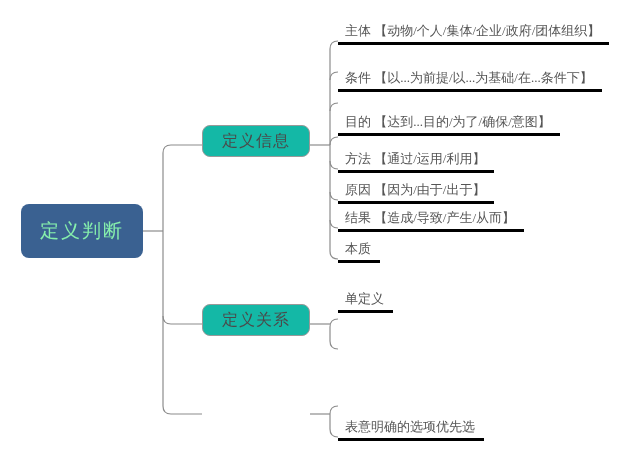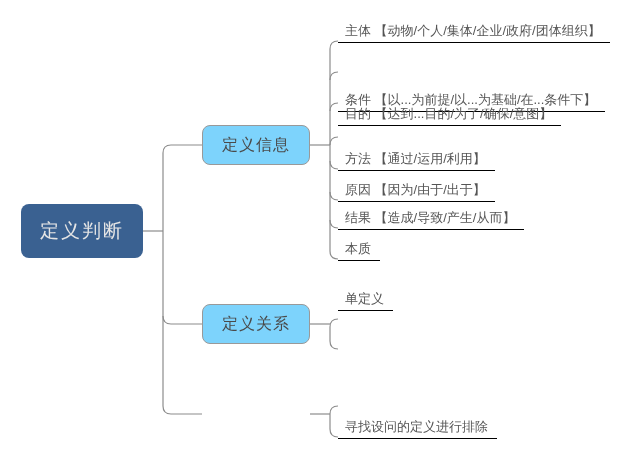--- a/index.html
+++ b/index.html
@@ -8,29 +8,29 @@
     font-family:"Liberation Sans","DejaVu Sans",sans-serif;overflow:hidden;
   }
   .canvas{position:absolute;inset:0;width:641px;height:462px;}
   svg.lines{position:absolute;left:0;top:0;pointer-events:none;}
   .root-node{
     position:absolute;left:21px;top:204px;width:122px;height:54px;
     border-radius:8px;display:flex;align-items:center;justify-content:center;
     font-size:19px;letter-spacing:2px;box-sizing:border-box;
   }
   .branch-node{
-    position:absolute;left:202px;width:108px;height:40px;
+    position:absolute;left:202px;width:108px;height:32px;
     border-radius:8px;display:flex;align-items:center;justify-content:center;
     font-size:16px;letter-spacing:1px;box-sizing:border-box;
-    background:#7dd3fc;border:1px solid #999;color:#4a4a4a;
+    background:#14b8a6;border:1px solid #999;color:#4a4a4a;
   }
   .leaf{
     position:absolute;left:338px;height:20px;line-height:19px;
     font-size:13px;color:#555;white-space:nowrap;
-    padding:0 9px 1px 7px;border-bottom:1px solid #000000;
+    padding:0 9px 1px 7px;border-bottom:3px solid #000000;font-family:Liberation Serif, serif;
   }
 </style>
 </head>
 <body>
 
 <div class="canvas">
 
   <svg class="lines" width="641" height="462" viewBox="0 0 641 462">
     <g stroke="#8c8c8c" stroke-width="1.2" fill="none">
       <path d="M143 231 H163"></path>
@@ -58,32 +58,32 @@
       <path d="M330 341 Q330 349 338 349"></path>
     </g>
     <g stroke="#8c8c8c" stroke-width="1.2" fill="none">
       <path d="M310 414 H330"></path>
       <path d="M330 414 V429"></path>
       <path d="M330 414 Q330 406 338 406"></path>
       <path d="M330 429 Q330 437 338 437"></path>
     </g>
   </svg>
 
-  <div class="root-node" style="background:#3A6191;color:#e5e5e5;">定义判断</div>
+  <div class="root-node" style="background:#3A6191;color:#86efac;">定义判断</div>
 
   <div class="branch-node" style="top:125px;">定义信息</div>
 
   <div class="branch-node" style="top:304px;text-align:right;">定义关系</div>
 
 
   <div class="leaf" style="top:21px;">主体 【动物/个人/集体/企业/政府/团体组织】</div>
-  <div class="leaf" style="top:90px;">条件 【以...为前提/以...为基础/在...条件下】</div>
-  <div class="leaf" style="top:104px;">目的 【达到...目的/为了/确保/意图】</div>
+  <div class="leaf" style="top:68px;">条件 【以...为前提/以...为基础/在...条件下】</div>
+  <div class="leaf" style="top:112px;">目的 【达到...目的/为了/确保/意图】</div>
   <div class="leaf" style="top:149px;">方法 【通过/运用/利用】</div>
   <div class="leaf" style="top:180px;">原因 【因为/由于/出于】</div>
   <div class="leaf" style="top:208px;">结果 【造成/导致/产生/从而】</div>
   <div class="leaf" style="top:239px;">本质</div>
 
   <div class="leaf" style="top:289px;">单定义</div>
 
-  <div class="leaf" style="top:417px;">寻找设问的定义进行排除</div>
+  <div class="leaf" style="top:417px;">表意明确的选项优先选</div>
 
 </div>
 
 </body></html>

